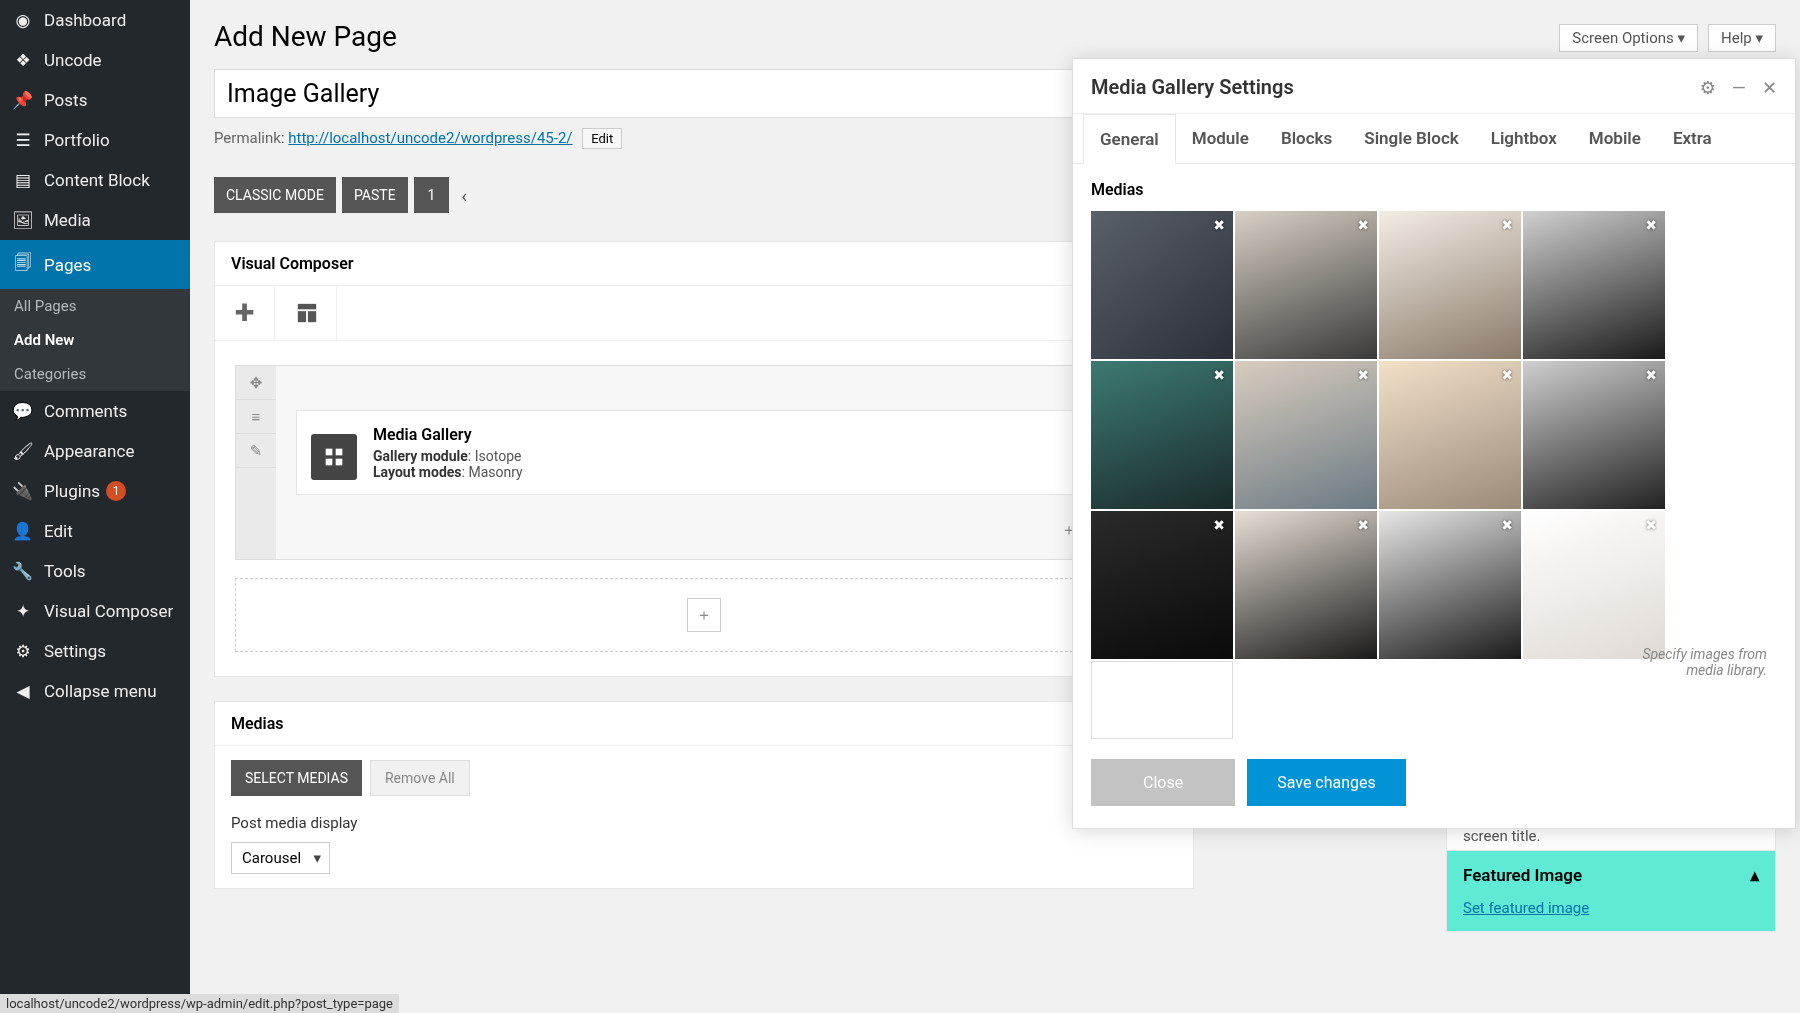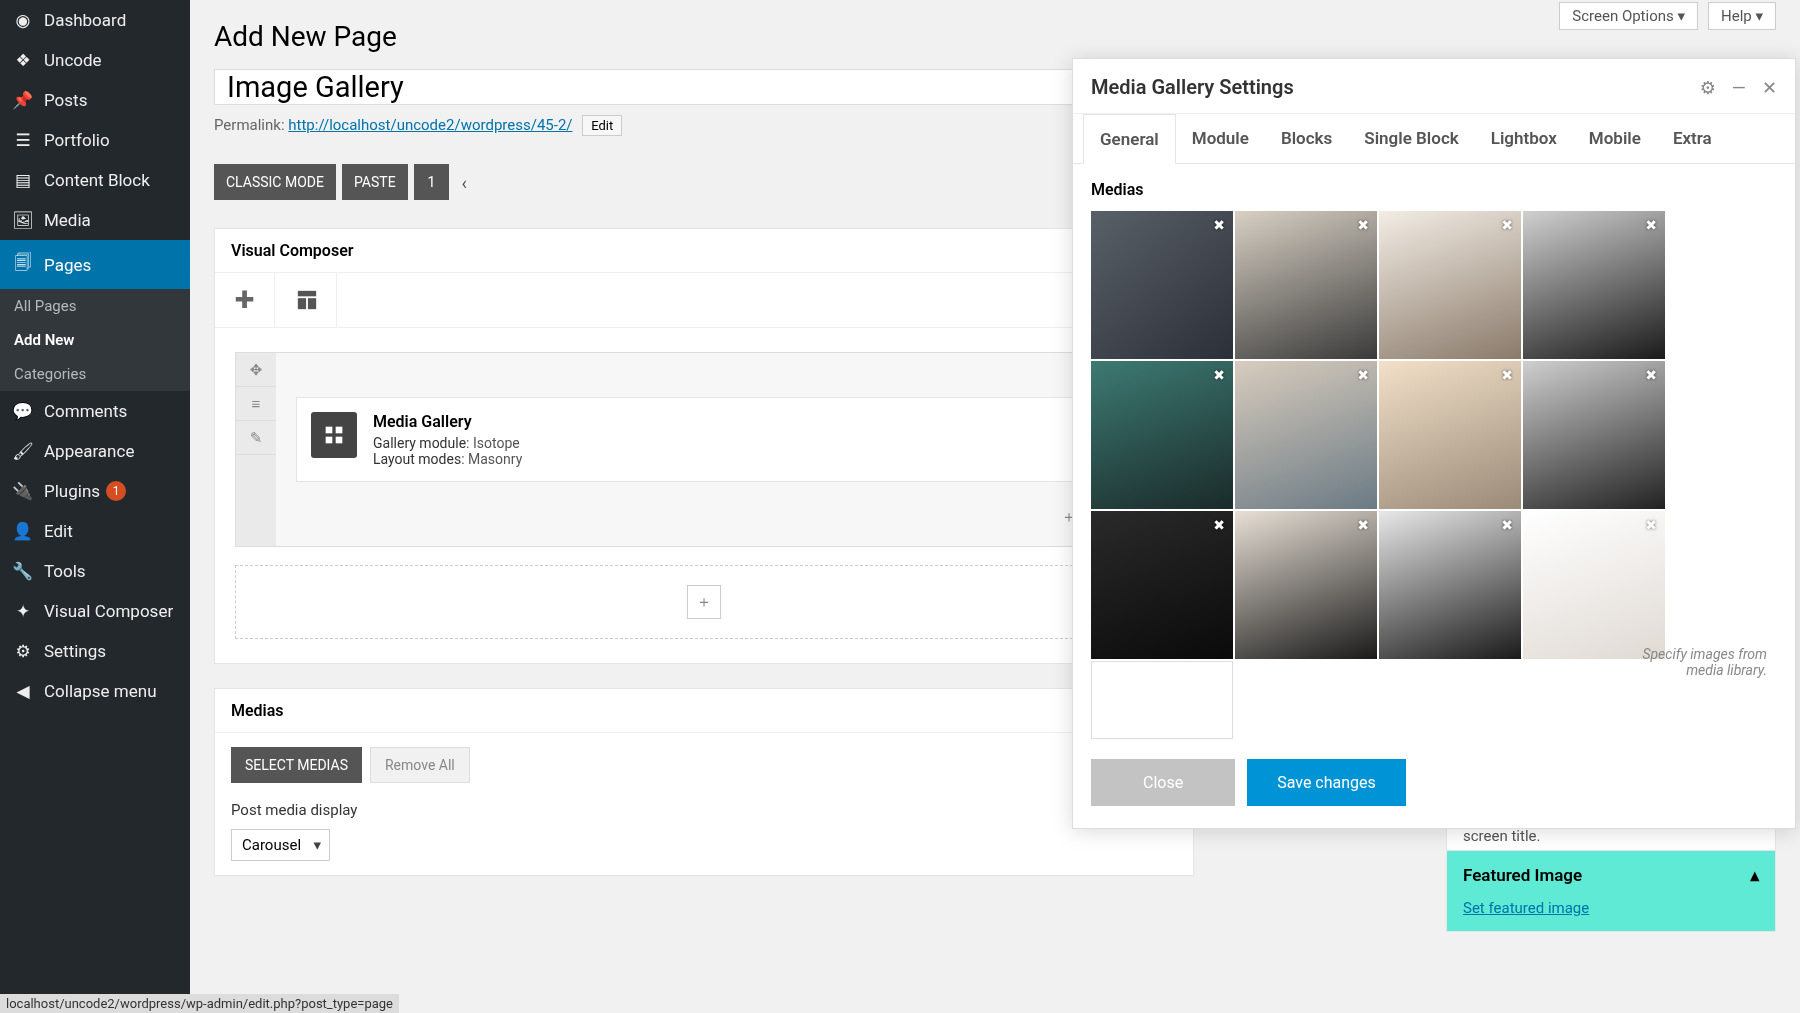--- a/index.html
+++ b/index.html
@@ -11,47 +11,47 @@
 .sidebar-item.active { background: #0073aa; color: #fff; position: relative; }
 .sidebar-item.active::after { content: ''; position: absolute; right: -10px; top: 50%; transform: translateY(-50%); border: 10px solid transparent; border-left-color: #0073aa; }
 .sidebar-item .icon { width: 22px; display: inline-flex; justify-content: center; margin-right: 10px; font-size: 17px; }
 .sidebar-sub { background: #32373c; }
 .sidebar-sub-item { padding: 8px 14px; font-size: 15px; color: #b4b9be; cursor: pointer; }
 .sidebar-sub-item.active { color: #fff; font-weight: 600; }
 .update-badge { background: #d54e21; color: #fff; border-radius: 50%; width: 20px; height: 20px; display: inline-flex; align-items: center; justify-content: center; font-size: 12px; margin-left: 6px; }
 
 
 .main { position: absolute; left: 190px; top: 0; right: 0; bottom: 0; padding: 12px 24px; }
-.top-bar { position: absolute; top: 2px; right: 24px; display: flex; gap: 10px; }
+.top-bar { position: absolute; top: 24px; right: 24px; display: flex; gap: 10px; }
 .top-btn { background: #fff; border: 1px solid #ccc; padding: 4px 12px; font-size: 15px; color: #555; cursor: pointer; }
 .page-heading { font-size: 28px; font-weight: 400; color: #000000; margin: 8px 0 16px; }
-.title-input { width: 100%; max-width: 980px; padding: 0 12px; font-size: 29px; border: 1px solid #ddd; background: #fff; }
+.title-input { width: 100%; max-width: 980px; padding: 9px 12px; font-size: 25px; border: 1px solid #ddd; background: #fff; }
 .permalink { margin: 10px 0; font-size: 15px; color: #666; }
 .permalink a { color: #0073aa; text-decoration: underline; }
 .permalink button { margin-left: 6px; padding: 2px 8px; border: 1px solid #ccc; background: #f7f7f7; font-size: 13px; cursor: pointer; }
 .toolbar { display: flex; gap: 6px; align-items: center; margin: 28px 0; }
 .toolbar-btn { background: #555; color: #fff; border: none; padding: 10px 12px; font-size: 14px; cursor: pointer; }
 .toolbar-num { background: #555; color: #fff; padding: 10px 14px; font-size: 14px; }
 .toolbar-chev { font-size: 18px; color: #555; cursor: pointer; padding: 0 6px; }
 
 .panel { background: #fff; border: 1px solid #e5e5e5; margin-bottom: 24px; max-width: 980px; }
 .panel-header { padding: 12px 16px; font-size: 16px; font-weight: 600; border-bottom: 1px solid #eee; }
 .vc-icons { display: flex; gap: 2px; border-bottom: 1px solid #eee; }
 .vc-icon-btn { width: 60px; height: 54px; display: flex; align-items: center; justify-content: center; font-size: 24px; color: #666; cursor: pointer; border-right: 1px solid #eee; }
 .vc-canvas { padding: 24px 20px; }
 .vc-row { border: 1px solid #ddd; background: #f7f7f7; display: flex; position: relative; }
 .vc-row-controls { width: 40px; background: #eaeaea; display: flex; flex-direction: column; }
 .vc-ctrl { height: 34px; display: flex; align-items: center; justify-content: center; color: #888; cursor: pointer; border-bottom: 1px solid #ddd; font-size: 15px; }
 .vc-row-body { flex: 1; position: relative; }
 .vc-add-top { position: absolute; top: 8px; right: 12px; width: 28px; height: 28px; border: 1px solid #ccc; background: #fff; display: flex; align-items: center; justify-content: center; color: #888; cursor: pointer; }
-.vc-element { background: #fff; margin: 44px 20px 12px; border: 1px solid #e5e5e5; padding: 14px; display: flex; gap: 16px; align-items: flex-start; }
+.vc-element { background: #fff; margin: 44px 20px 12px; border: 1px solid #e5e5e5; padding: 14px; display: flex; gap: 16px; align-items: flex-end; }
 .vc-el-icon { width: 46px; height: 46px; background: #444; border-radius: 3px; display: flex; align-items: center; justify-content: center; color: #fff; font-size: 18px; }
 .vc-el-text .title { font-size: 16px; font-weight: 600; margin-bottom: 4px; }
 .vc-el-text .meta { font-size: 14px; color: #555; }
-.vc-el-text .meta b { font-weight: 400; color: #333; }
+.vc-el-text .meta b { font-weight: 700; color: #333; }
 .vc-row-actions { display: flex; justify-content: flex-end; gap: 4px; padding: 8px 20px 14px; }
 .vc-ra { width: 30px; height: 30px; display: flex; align-items: center; justify-content: center; color: #888; cursor: pointer; font-size: 16px; }
 .vc-add-row { margin-top: 18px; border: 1px dashed #ccc; height: 74px; display: flex; align-items: center; justify-content: center; }
 .vc-add-row-btn { width: 34px; height: 34px; border: 1px solid #ccc; background: #fff; display: flex; align-items: center; justify-content: center; color: #888; cursor: pointer; }
 
 .medias-panel-body { padding: 14px 16px; }
 .medias-btns { display: flex; gap: 8px; margin-bottom: 18px; }
 .btn-dark { background: #555; color: #fff; border: none; padding: 10px 14px; font-size: 14px; cursor: pointer; }
 .btn-light { background: #f1f1f1; border: 1px solid #ddd; color: #888; padding: 9px 14px; font-size: 14px; cursor: pointer; }
 .field-label { font-size: 15px; margin-bottom: 10px; color: #333; }

